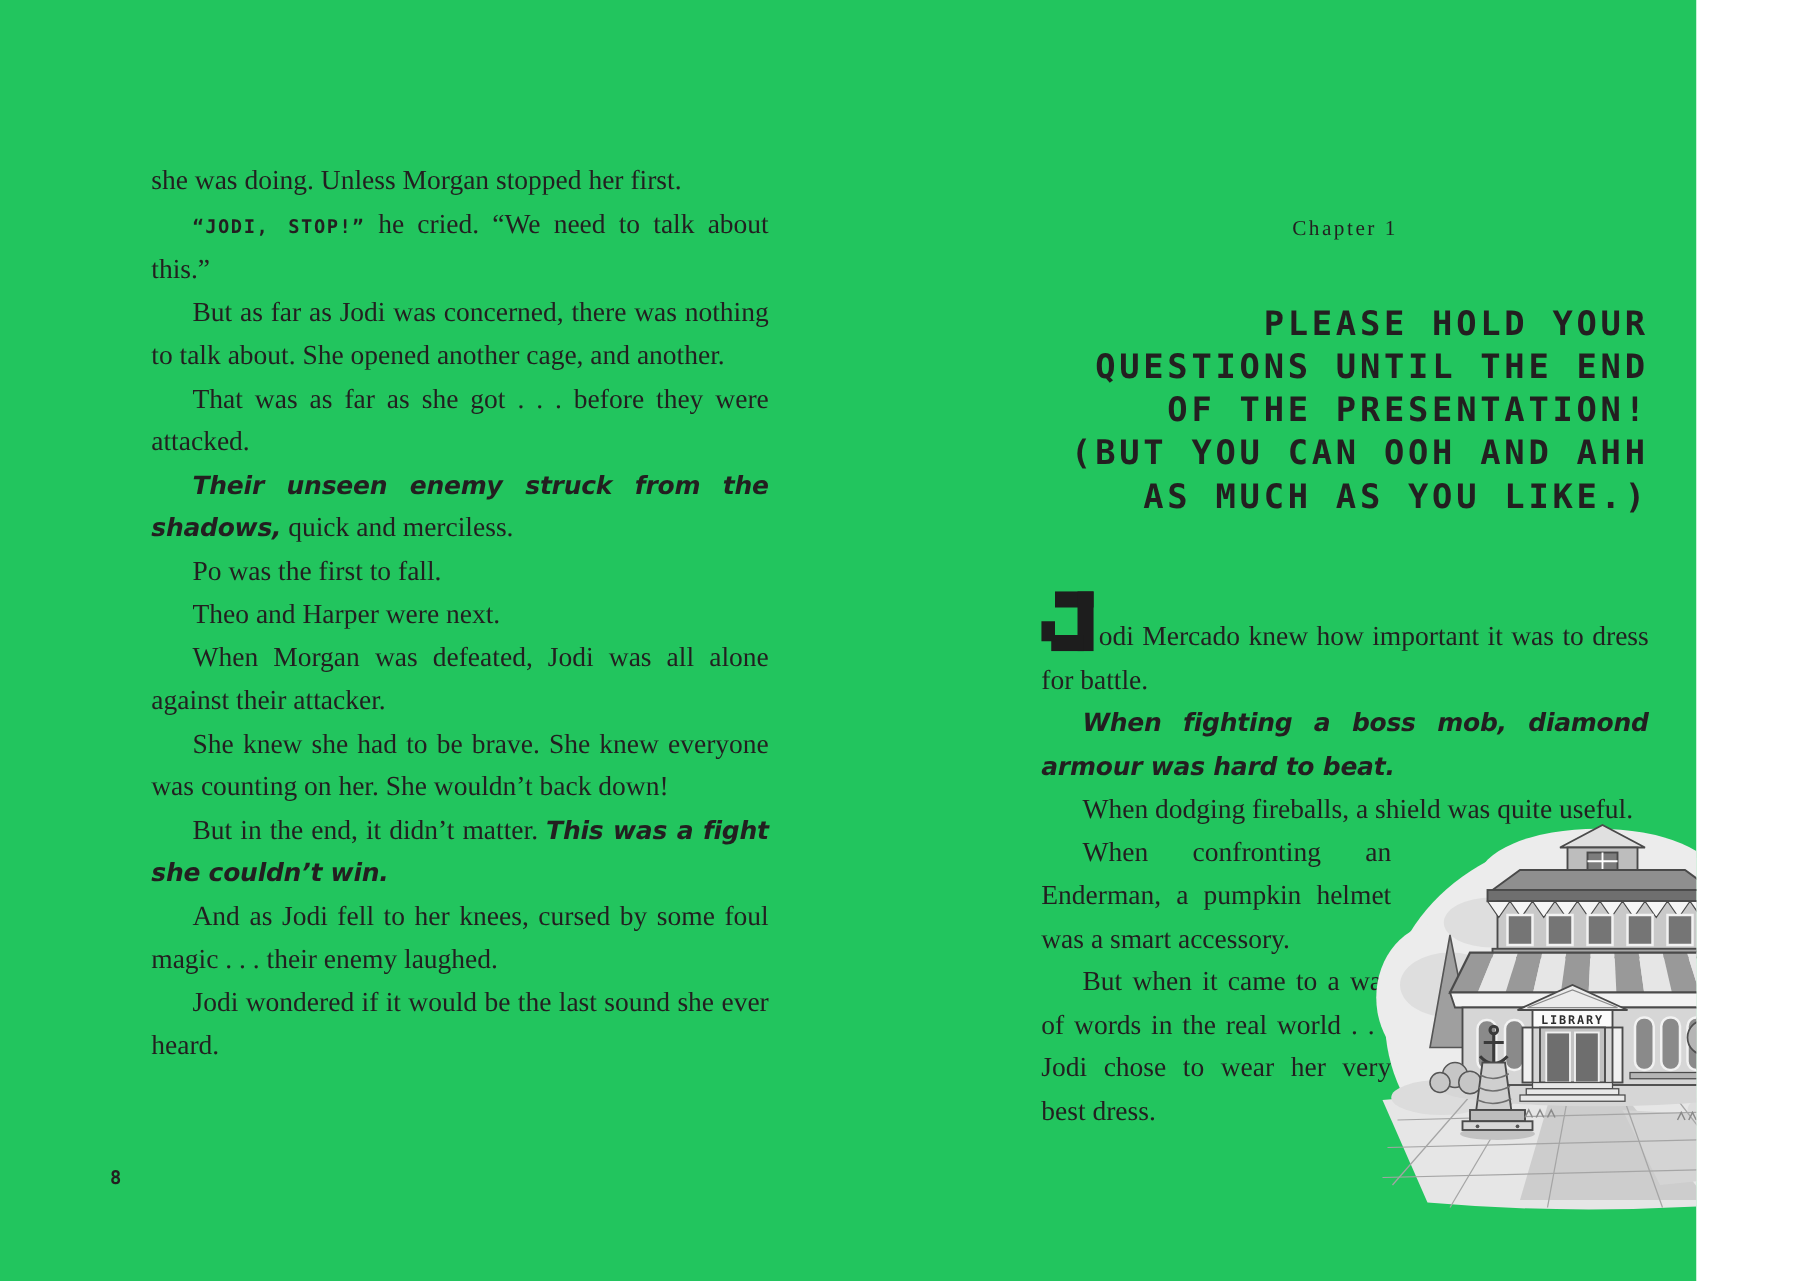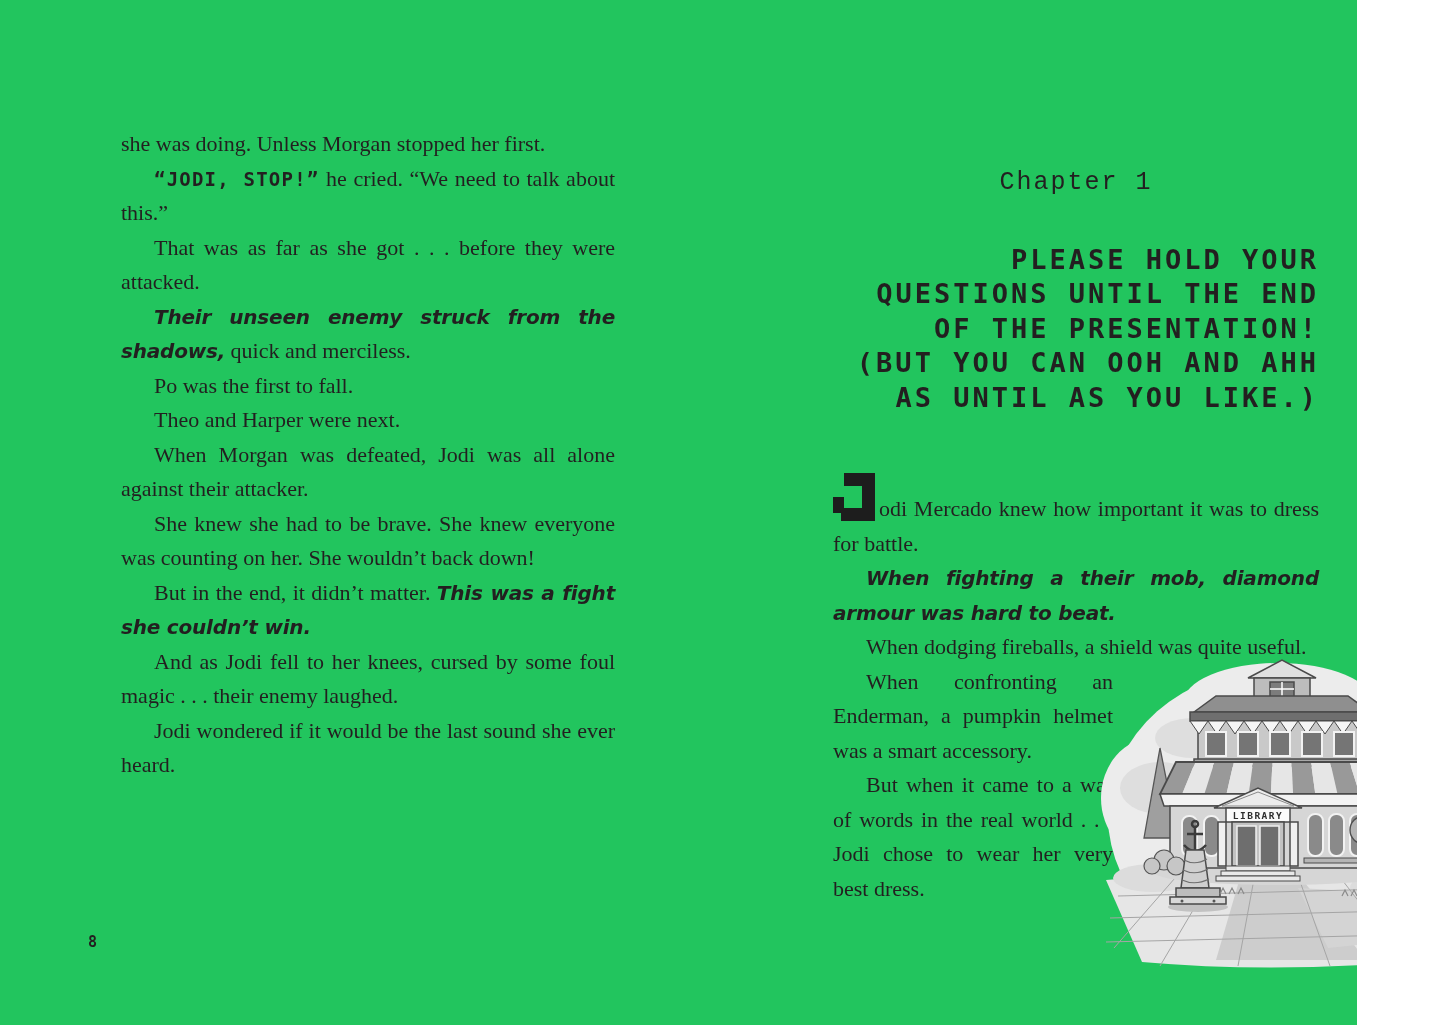--- a/index.html
+++ b/index.html
@@ -1,73 +1,74 @@
 <!DOCTYPE html>
 <html><head>
 <meta charset="utf-8">
 <style>
   html,body{margin:0;padding:0;background:#ffffff;}
   .page{position:relative;width:1357px;height:1025px;background:#22c55e;overflow:hidden;color:#231f20;}
   .body-text{font-family:"Liberation Serif","DejaVu Serif",serif;font-size:22px;line-height:34.5px;text-align:justify;color:#231f20;}
   .para{margin:0;}
   .para.indent{text-indent:33px;}
-  .pixel{font-family:"DejaVu Sans Mono","Liberation Mono",monospace;font-weight:700;font-size:19px;letter-spacing:1.2px;}
+  .pixel{font-family:"DejaVu Sans Mono","Liberation Mono",monospace;font-weight:700;font-size:15px;letter-spacing:1.2px;}
   .boldseg{font-family:"DejaVu Sans","Liberation Sans",sans-serif;font-weight:700;font-size:20px;letter-spacing:-0.2px;font-style:italic;}
   .left-col{position:absolute;left:121px;top:127px;width:494px;}
   .right-col{position:absolute;left:833px;top:166px;width:486px;}
-  .chapter-label{font-family:Liberation Mono, monospace;font-size:25px;line-height:34.5px;letter-spacing:2px;text-align:center;margin:0 0 42px 0;}
+  .chapter-label{font-family:Liberation Serif, serif;font-size:17px;line-height:34.5px;letter-spacing:2px;text-align:center;margin:0 0 42px 0;}
   .chapter-title{font-family:"DejaVu Sans Mono","Liberation Mono",monospace;font-weight:700;font-size:27px;line-height:34.5px;letter-spacing:3px;text-align:right;}
   .right-body{margin-top:77px;}
   .dropcap{display:inline-block;width:46px;height:2px;position:relative;vertical-align:baseline;}
   .dropcap svg{position:absolute;left:0;bottom:-5px;}
   .illu-spacer{float:right;clear:right;width:198px;height:302px;margin-left:8px;}
   .page-number{position:absolute;left:88px;top:933px;font-family:"DejaVu Sans Mono","Liberation Mono",monospace;font-weight:700;font-size:15px;letter-spacing:1px;}
   .illustration{position:absolute;left:1098px;top:648px;width:347px;height:330px;}
 </style>
 </head>
 <body>
 
 <div class="page">
 
   <div class="left-col body-text">
     <p class="para"><span>she was doing. Unless Morgan stopped her first.</span></p>
     <p class="para indent"><span class="pixel">“JODI, STOP!”</span><span> he cried. “We need to talk about this.”</span></p>
+    <p class="para indent"><span>But as far as Jodi was concerned, there was nothing to talk about. She opened another cage, and another.</span></p>
     <p class="para indent"><span>That was as far as she got . . . before they were attacked.</span></p>
     <p class="para indent"><span class="boldseg">Their unseen enemy struck from the shadows,</span><span> quick and merciless.</span></p>
     <p class="para indent"><span>Po was the first to fall.</span></p>
     <p class="para indent"><span>Theo and Harper were next.</span></p>
     <p class="para indent"><span>When Morgan was defeated, Jodi was all alone against their attacker.</span></p>
     <p class="para indent"><span>She knew she had to be brave. She knew everyone was counting on her. She wouldn’t back down!</span></p>
     <p class="para indent"><span>But in the end, it didn’t matter. </span><span class="boldseg">This was a fight she couldn’t win.</span></p>
     <p class="para indent"><span>And as Jodi fell to her knees, cursed by some foul magic . . . their enemy laughed.</span></p>
     <p class="para indent"><span>Jodi wondered if it would be the last sound she ever heard.</span></p>
   </div>
 
   <div class="page-number">8</div>
 
   <div class="right-col">
     <div class="chapter-label">Chapter 1</div>
     <div class="chapter-title">
       <div>PLEASE HOLD YOUR</div>
       <div>QUESTIONS UNTIL THE END</div>
       <div>OF THE PRESENTATION!</div>
       <div>(BUT YOU CAN OOH AND AHH</div>
-      <div>AS UNTIL AS YOU LIKE.)</div>
+      <div>AS MUCH AS YOU LIKE.)</div>
     </div>
 
     <div class="right-body body-text">
       <p class="para"><span class="dropcap" aria-label="J"><svg width="42" height="48" viewBox="0 0 42 48" aria-hidden="true">
               <g fill="#1d1d1d">
                 <rect x="11" y="0" width="31" height="13"></rect>
                 <rect x="29" y="0" width="13" height="48"></rect>
                 <rect x="8" y="35" width="26" height="13"></rect>
                 <rect x="0" y="24" width="11" height="16"></rect>
               </g>
             </svg></span><span>odi Mercado knew how important it was to dress for battle.</span></p>
-      <p class="para indent"><span class="boldseg">When fighting a their mob, diamond armour was hard to beat.</span></p>
+      <p class="para indent"><span class="boldseg">When fighting a boss mob, diamond armour was hard to beat.</span></p>
       <p class="para indent"><span>When dodging fireballs, a shield was quite useful.</span></p>
       <div class="illu-spacer"></div>
       <p class="para indent"><span>When confronting an Enderman, a pumpkin helmet was a smart accessory.</span></p>
       <p class="para indent"><span>But when it came to a war of words in the real world . . . Jodi chose to wear her very best dress.</span></p>
     </div>
   </div>
 
   <svg class="illustration" viewBox="0 0 347 330" xmlns="http://www.w3.org/2000/svg">
 
     <g fill="#ececec">

